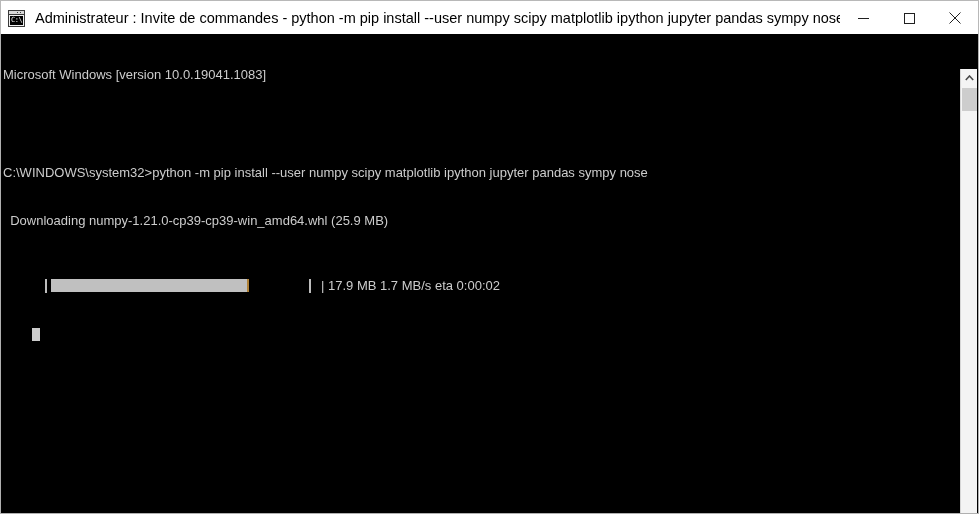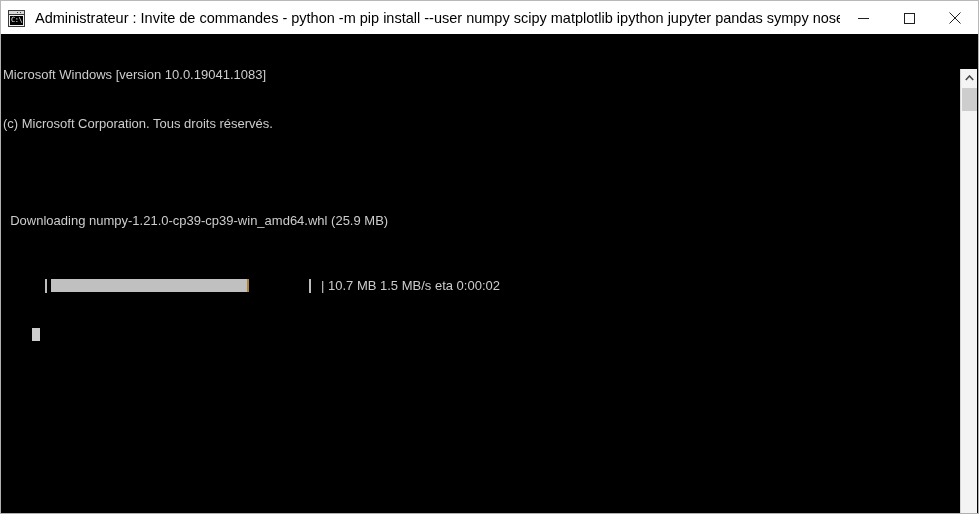--- a/index.html
+++ b/index.html
@@ -244,31 +244,31 @@
       <svg width="12" height="12" viewBox="0 0 12 12">
         <line x1="0.5" y1="0.5" x2="11.5" y2="11.5" stroke="#202020" stroke-width="1"></line>
         <line x1="11.5" y1="0.5" x2="0.5" y2="11.5" stroke="#202020" stroke-width="1"></line>
       </svg>
     </div>
   </div>
 
   <div id="console">
     <div id="console-text">
       <div class="cline">Microsoft Windows [version 10.0.19041.1083]</div>
-      <div class="cline">(c) Microsoft Corporation. Tous droits réservés.</div>
       <div class="cline"></div>
+      <div class="cline">C:\WINDOWS\system32&gt;python -m pip install --user numpy scipy matplotlib ipython jupyter pandas sympy nose</div>
       <div class="cline">  Downloading numpy-1.21.0-cp39-cp39-win_amd64.whl (25.9 MB)</div>
 
       <div id="progress-line">
         <div id="progress-bar-wrap">
           <div class="pipe" id="pipe-left"></div>
           <div id="progress-fill"></div>
           <div class="pipe" id="pipe-right"></div>
         </div>
-        <span id="progress-stats">| 10.7 MB 1.5 MB/s eta 0:00:02</span>
+        <span id="progress-stats">| 17.9 MB 1.7 MB/s eta 0:00:02</span>
         <span id="cursor"></span>
       </div>
     </div>
 
     <div id="scrollbar">
       <div id="scroll-up">
         <svg width="9" height="6" viewBox="0 0 9 6">
           <path d="M0.8 5 L4.5 1 L8.2 5" fill="none" stroke="#4a4a4a" stroke-width="1.6"></path>
         </svg>
       </div>

